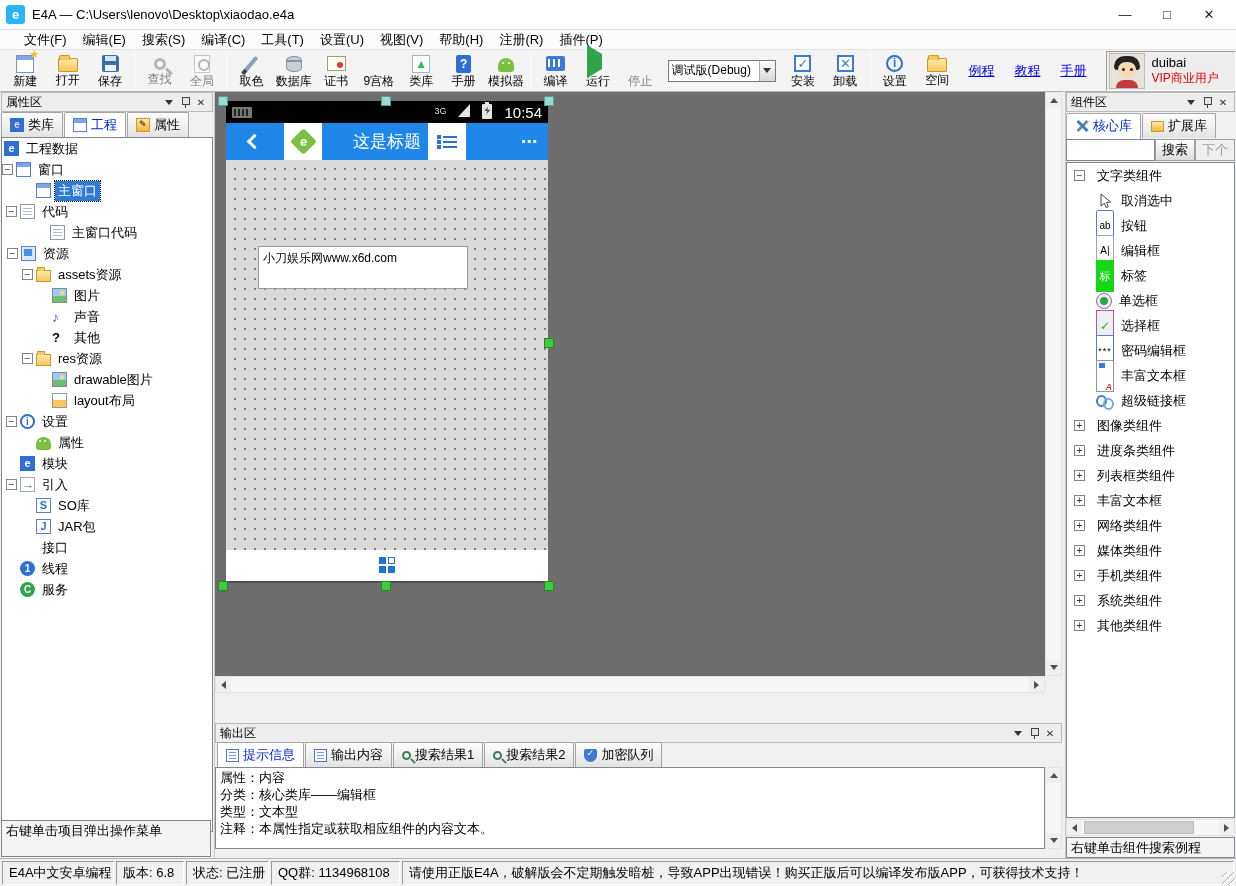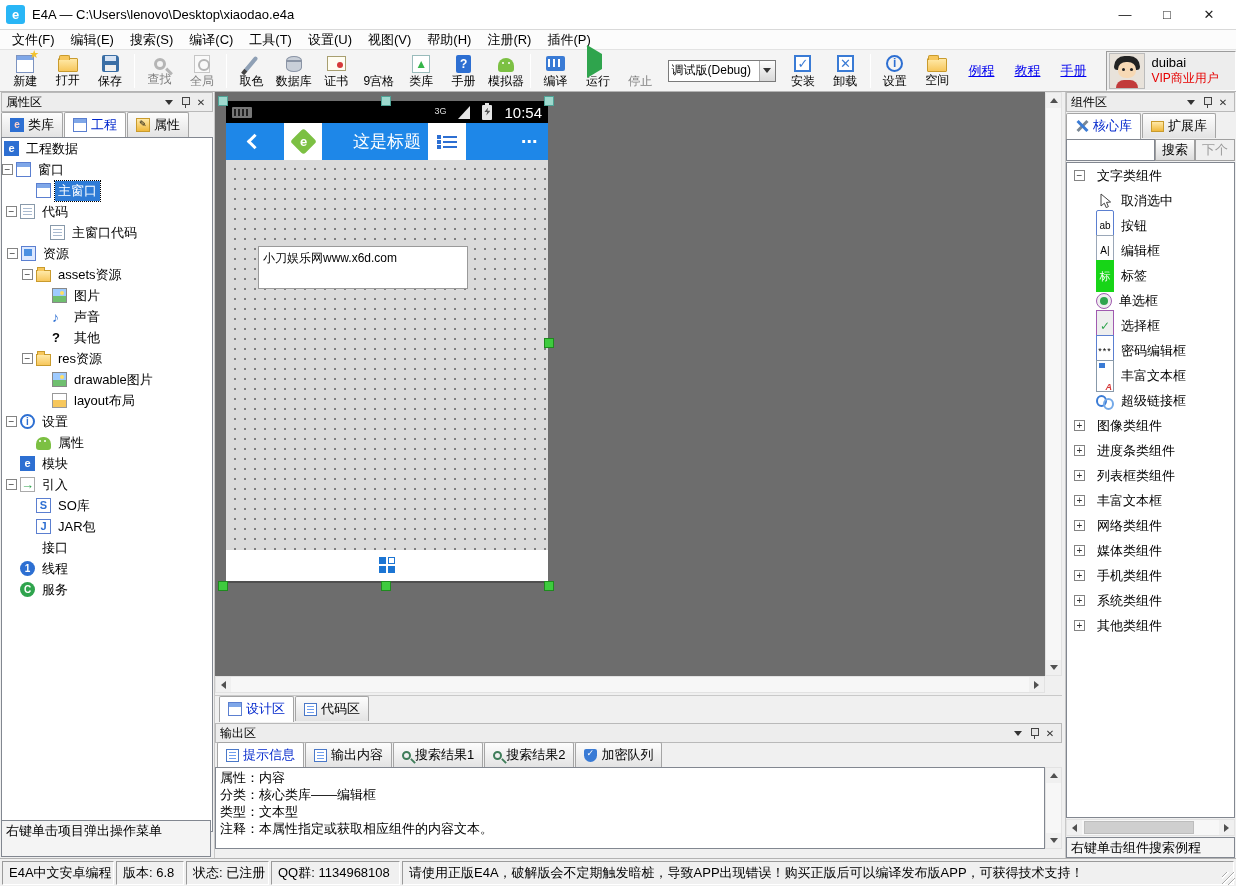--- a/index.html
+++ b/index.html
@@ -7,21 +7,21 @@
   body{font-family:"Liberation Sans","DejaVu Sans",sans-serif;font-size:13px;color:#000;background:#F0F0F0}
   #app{position:relative;width:1236px;height:886px;background:#F0F0F0;overflow:hidden}
 
   
   #titlebar{position:absolute;left:0;top:0;width:1236px;height:30px;background:#FFF;border-bottom:1px solid #D9D9D9;display:flex;align-items:center;padding:0 6px}
   .appico{width:19px;height:19px;background:#29B6F6;border-radius:3px;color:#fff;font-weight:bold;font-size:13px;text-align:center;line-height:19px;margin-right:7px}
   #titlebar .wtitle{font-size:13px}
   .wbtns{margin-left:auto;display:flex}
   .wbtn{width:42px;height:28px;text-align:center;line-height:28px;font-size:13px;color:#222}
   
-  #menubar{position:absolute;left:0;top:30px;width:1236px;height:20px;background:#FCFCFC;border-bottom:1px solid #E3E3E3;display:flex;align-items:center;padding-left:4px}
+  #menubar{position:absolute;left:0;top:30px;width:1236px;height:20px;background:#FCFCFC;border-bottom:1px solid #E3E3E3;display:flex;align-items:center;padding-left:16px}
   .mitem{padding:0 8px;line-height:19px;font-size:13px}
   
   #toolbar{position:absolute;left:0;top:50px;width:1236px;height:42px;background:#F4F4F4;border-bottom:1px solid #B3B3B3;display:flex;align-items:center;padding-left:4px}
   .tbtn{width:44px;height:40px;display:flex;flex-direction:column;align-items:center;justify-content:center}
   .tbtn .tl{font-size:12px;line-height:13px;margin-top:1px;white-space:nowrap}
   .tbtn.dis{filter:grayscale(1);opacity:.5}
   .tsep{width:1px;height:34px;background:#C3C3C3;border-right:1px solid #FFF;margin:0 3px}
   .ti{width:22px;height:20px;position:relative;display:block}
   
   .ti-new{width:18px;height:18px;margin:1px auto;background:#fff;border:1px solid #7C93C0}
@@ -121,21 +121,21 @@
   .tic-service{border-radius:50%;background:#2FA44D;color:#fff;font-weight:bold;font-size:10px;text-align:center;line-height:15px}
   .tic-service::before{content:"C"}
   #left-hint{left:1px;right:3px;bottom:1px;height:37px}
 
   
   #canvas{position:absolute;left:215px;top:92px;width:830px;height:584px;background:#6D6D6D;overflow:hidden}
   #phone{position:absolute;left:11px;top:9px;width:322px;height:482px;background:#DADADA;border-bottom:2px solid #4F4F4F}
   #p-status{height:22px;background:#000;display:flex;align-items:center;padding:0 6px;color:#EEE}
   .kbico{width:20px;height:11px;background:#777;border-radius:1px;position:relative}
   .kbico::before{content:"";position:absolute;inset:2px;background:repeating-linear-gradient(to right,#222 0 2px,transparent 2px 4px)}
-  #p-status .right{margin-left:auto;display:flex;align-items:center;gap:12px}
+  #p-status .right{margin-left:auto;display:flex;gap:12px}
   .netlbl{font-size:9px;color:#DDD;align-self:flex-start;margin-top:2px}
   .sigtri{width:0;height:0;border-left:12px solid transparent;border-bottom:13px solid #E5E5E5}
   .battico{width:10px;height:15px;background:#E5E5E5;border-radius:1px;position:relative}
   .battico::before{content:"";position:absolute;left:3px;top:-2px;width:4px;height:2px;background:#E5E5E5}
   .battico::after{content:"";position:absolute;left:2px;top:3px;width:6px;height:8px;background:#555;clip-path:polygon(60% 0,0 55%,45% 55%,30% 100%,100% 40%,50% 40%)}
   .ptime{font-size:15px;color:#FFF}
   #p-title{height:37px;background:#1E87E8;position:relative}
   .pt-back{position:absolute;left:6px;top:0;width:40px;height:37px;display:flex;align-items:center;justify-content:center}
   .chev{width:11px;height:11px;border-left:3px solid #FFF;border-bottom:3px solid #FFF;transform:rotate(45deg);margin-left:4px}
   .pt-logo{position:absolute;left:58px;top:0;width:38px;height:37px;background:#FFF;display:flex;align-items:center;justify-content:center}
@@ -548,30 +548,20 @@
   <div class="sb" style="left:215px;top:676px;width:830px;height:17px">
     <span class="sbtn" style="left:0;top:0">
         <span class="arr left"></span>
       </span>
     <span class="sbtn" style="right:0;top:0">
         <span class="arr right"></span>
       </span>
   </div>
   <div style="position:absolute;left:1045px;top:676px;width:17px;height:17px;background:#F0F0F0"></div>
 
-  <div id="doc-tabs">
-    <span class="ptab active">
-        <span class="ltic ltic-proj"></span>
-        <span>设计区</span>
-      </span>
-    <span class="ptab">
-        <span class="mic mic-doc"></span>
-        <span>代码区</span>
-      </span>
-  </div>
 
   <div id="output-header" class="phead">
     <span class="ptitle">输出区</span>
     <span class="hbtn">
         <span class="tri-d"></span>
       </span>
     <span class="hbtn">
         <span class="pinico"></span>
       </span>
     <span class="hbtn">✕</span>

